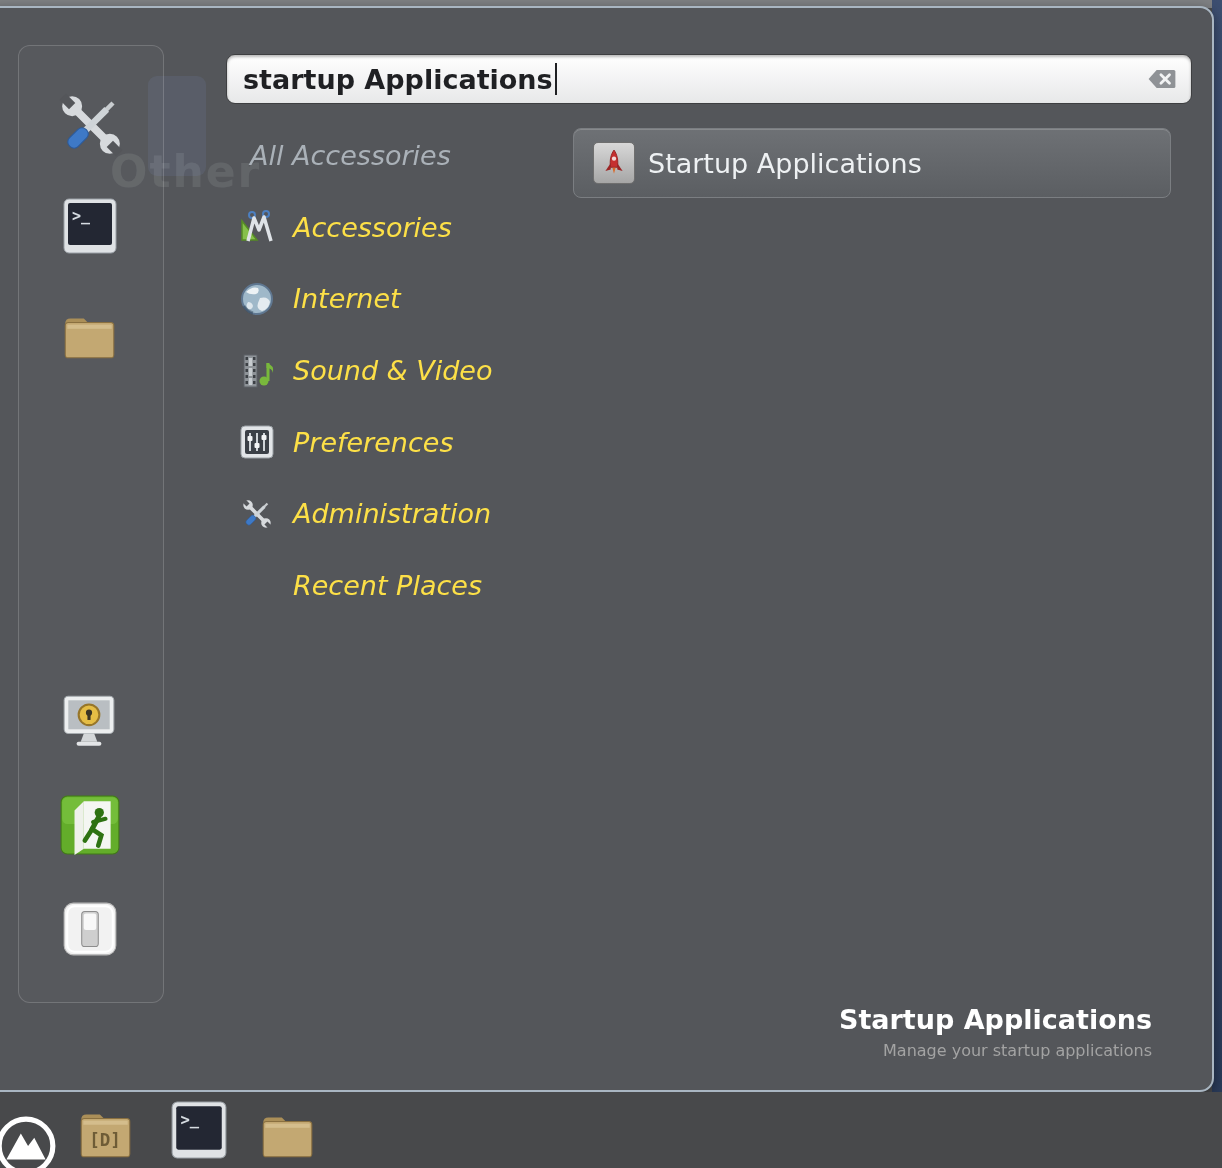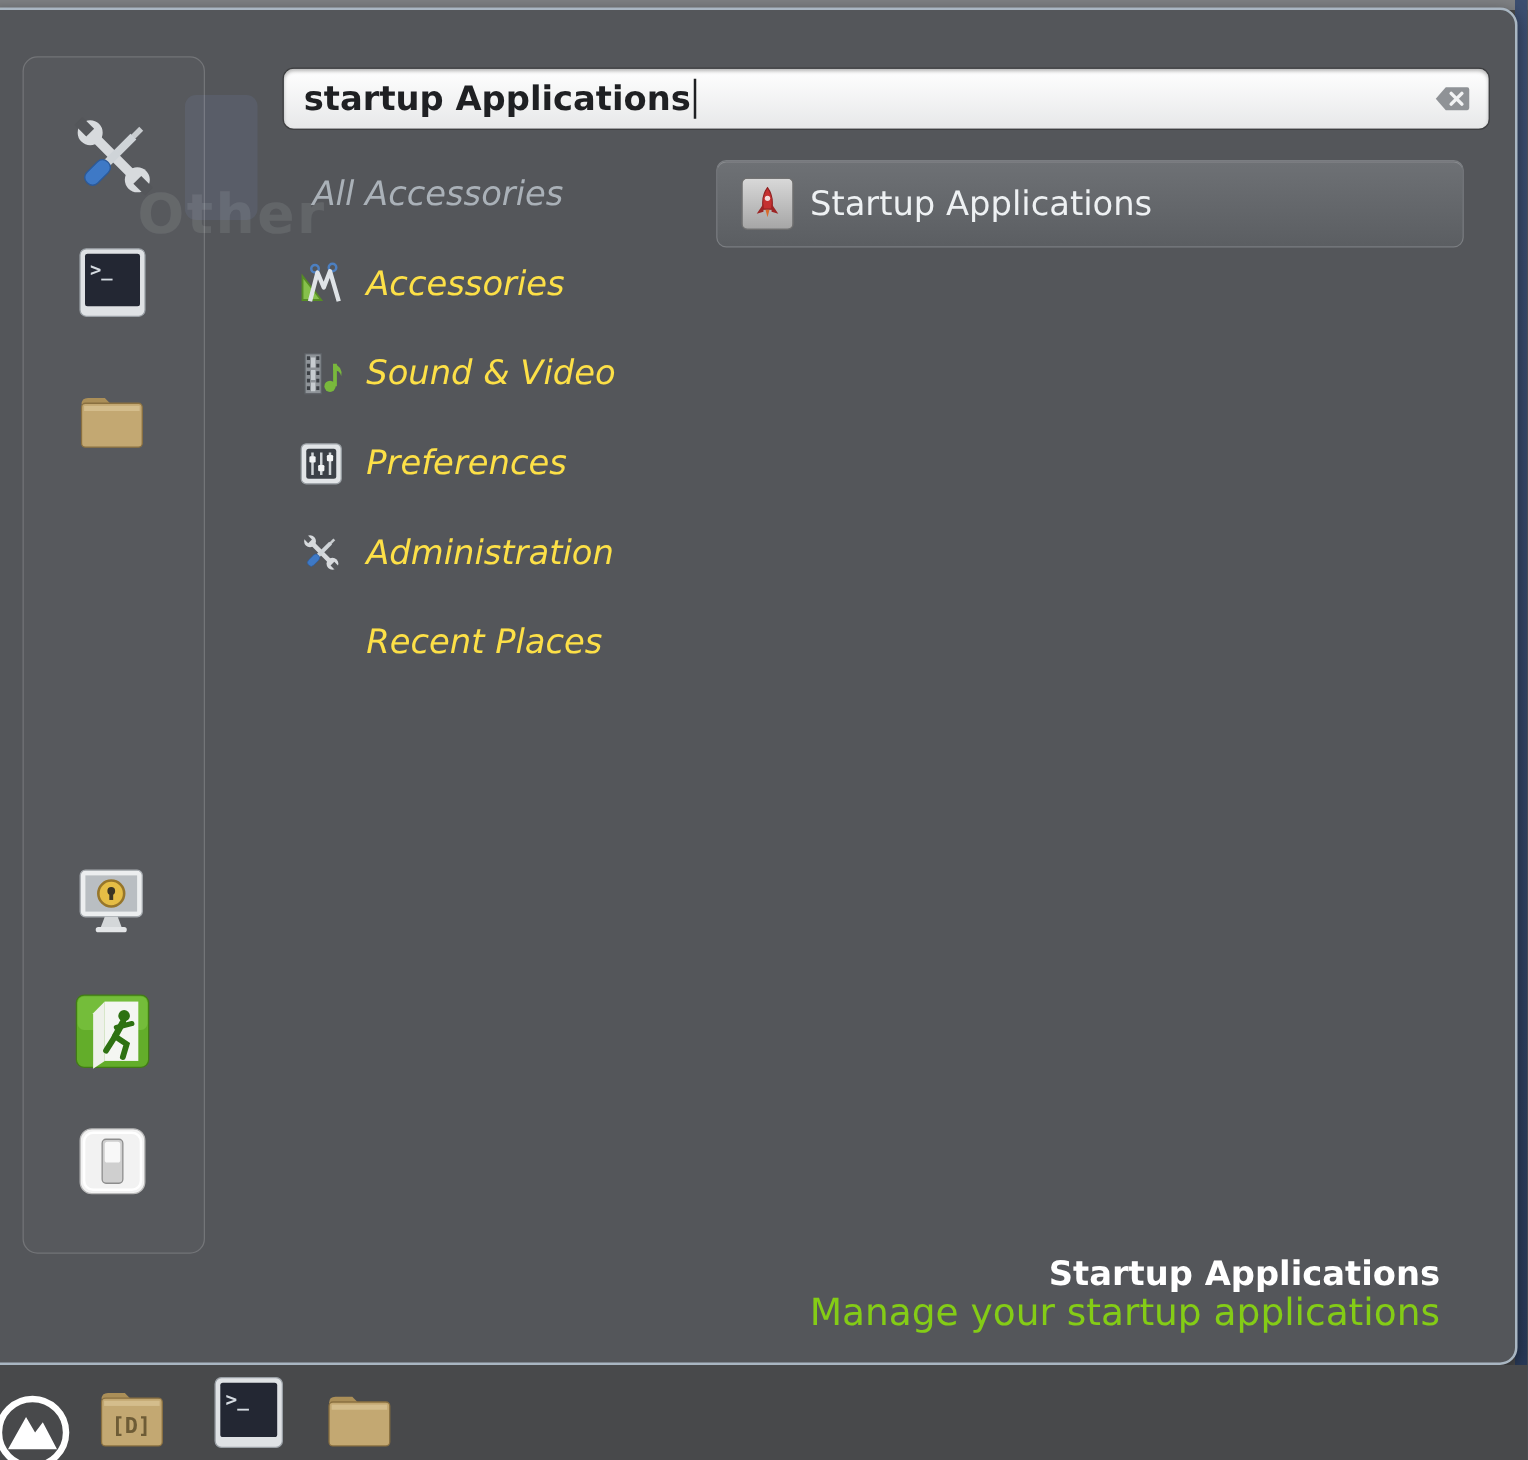--- a/index.html
+++ b/index.html
@@ -59,21 +59,21 @@
     display:flex; align-items:center; padding-left:19px; cursor:pointer;
   }
   .result-icon-box { width:42px; height:42px; border-radius:5px;
     background:linear-gradient(#d8d8d8,#a6a6a6); border:1px solid #6f6f6f;
     display:flex; align-items:center; justify-content:center; line-height:0; }
   .result-label { margin-left:13px; font-size:27px; color:#eef1f3; }
 
   
   .status-block { position:absolute; right:70px; top:1004px; text-align:right; }
   .status-title { font-size:27px; font-weight:bold; color:#ffffff; line-height:31px; }
-  .status-subtitle { font-size:30px; color:#84cc16; line-height:31px; }
+  .status-subtitle { font-size:16px; color:#a3a3a3; line-height:31px; }
 
   
   .taskbar { position:absolute; left:0; bottom:0; width:1222px; height:76px; background:#48494b; }
   .tb-item { position:absolute; line-height:0; cursor:pointer; }
 </style>
 </head>
 <body>
 
 <div class="top-strip"></div>
 <div class="right-strip"></div>
@@ -186,20 +186,32 @@
       <svg width="38" height="38" viewBox="0 0 38 38">
         <path d="M4 32 V13 L19 32 Z" fill="#86c04b" stroke="#568c25" stroke-width="1.5"></path>
         <circle cx="14" cy="7" r="3" fill="none" stroke="#4c7fc0" stroke-width="2"></circle>
         <circle cx="28" cy="6" r="3" fill="none" stroke="#4c7fc0" stroke-width="2"></circle>
         <path d="M10 33 L16 10 L21 22 L26 9 L33 33" fill="none" stroke="#dfe3e7" stroke-width="3.5" stroke-linejoin="round"></path>
       </svg>
     </span>
     <span class="cat-label">Accessories</span>
   </div>
 
+  <div class="cat-row">
+    <span class="cat-icon">
+      <svg width="38" height="38" viewBox="0 0 38 38">
+        <circle cx="19" cy="19" r="15" fill="#9fb8c9" stroke="#5f7791" stroke-width="2"></circle>
+        <path d="M8 12 q6 -6 12 -4 q2 4 -2 6 q-6 1 -10 -2 z" fill="#edf2f5"></path>
+        <path d="M22 18 q8 -2 10 4 q-2 8 -8 9 q-6 -2 -4 -8 z" fill="#e4ebf0"></path>
+        <path d="M10 22 q4 0 5 4 q-1 4 -5 3 q-3 -3 0 -7 z" fill="#dde6ec"></path>
+        <path d="M6 26 a15 15 0 0 0 9 7" stroke="rgba(40,60,80,0.45)" fill="none" stroke-width="3"></path>
+      </svg>
+    </span>
+    <span class="cat-label">Internet</span>
+  </div>
 
 
   <div class="cat-row">
     <span class="cat-icon">
       <svg width="38" height="38" viewBox="0 0 38 38">
         <rect x="6" y="3" width="13" height="32" fill="#8e9398" stroke="#5d6166"></rect>
         <rect x="7.5" y="5" width="2.5" height="3" fill="#3c4045"></rect>
           <rect x="7.5" y="11" width="2.5" height="3" fill="#3c4045"></rect>
         <rect x="7.5" y="17" width="2.5" height="3" fill="#3c4045"></rect>
           <rect x="7.5" y="23" width="2.5" height="3" fill="#3c4045"></rect>

